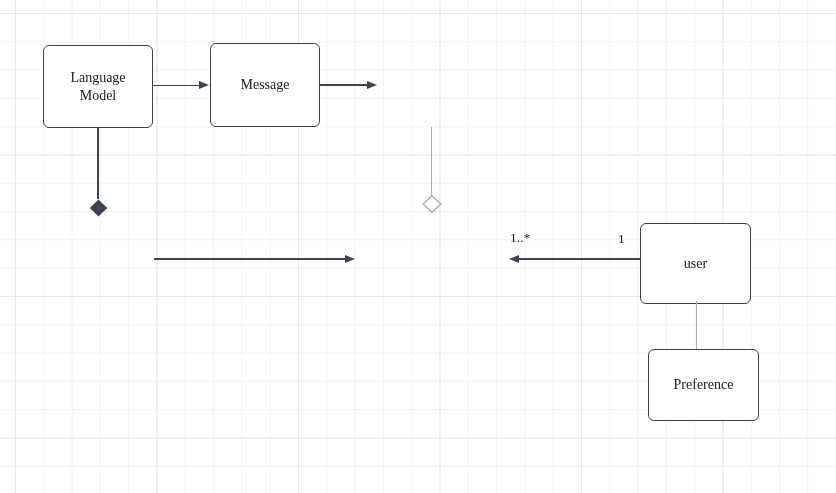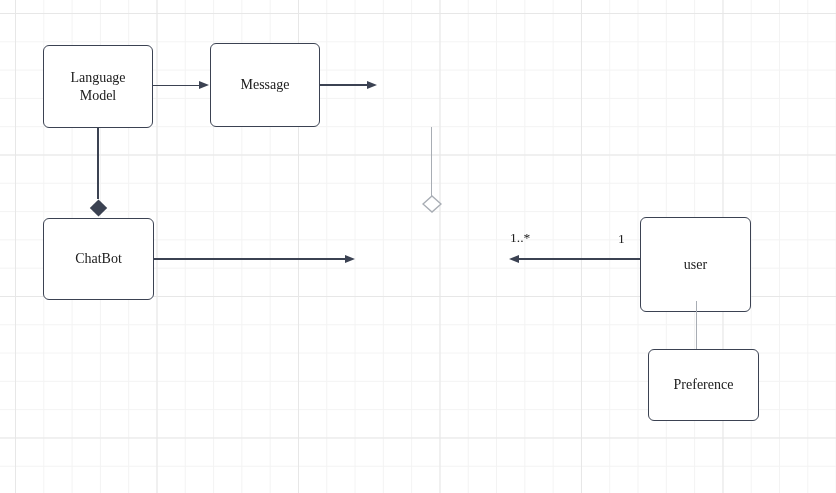--- a/index.html
+++ b/index.html
@@ -50,26 +50,23 @@
   <div class="node" style="left:43px;top:45px;width:110px;height:83px">
     <div class="node-label">Language
 Model</div>
   </div>
 
   <div class="node" style="left:210px;top:43px;width:110px;height:84px">
     <div class="node-label">Message</div>
   </div>
 
 
-  <div class="node" style="left:43px;top:218px;width:111px;height:82px">
-    <div class="node-label">ChatBot</div>
-  </div>
 
 
-  <div class="node" style="left:640px;top:217px;width:111px;height:95px">
+  <div class="node" style="left:640px;top:223px;width:111px;height:81px">
     <div class="node-label">user</div>
   </div>
 
   <div class="node" style="left:648px;top:349px;width:111px;height:72px">
     <div class="node-label">Preference</div>
   </div>
 
   <div class="edge-h" style="left:153px;top:84.8px;width:48px"></div>
   <div class="arrow right" style="left:199px;top:81px"></div>
 

